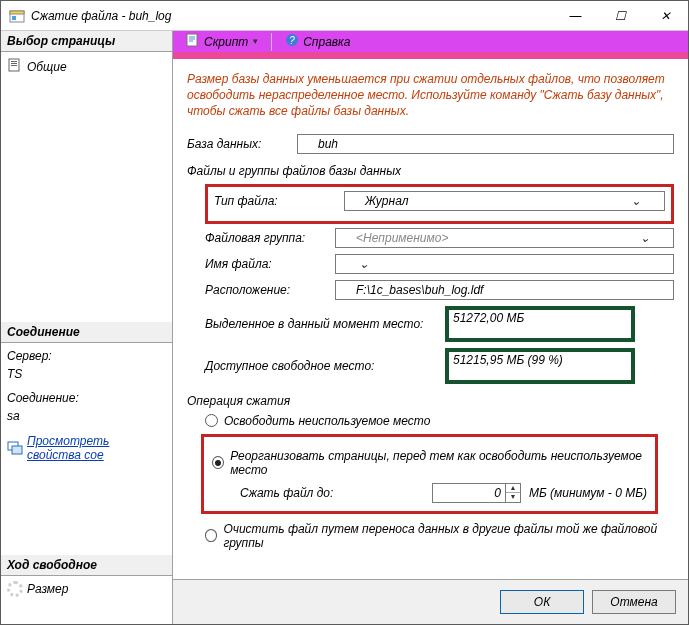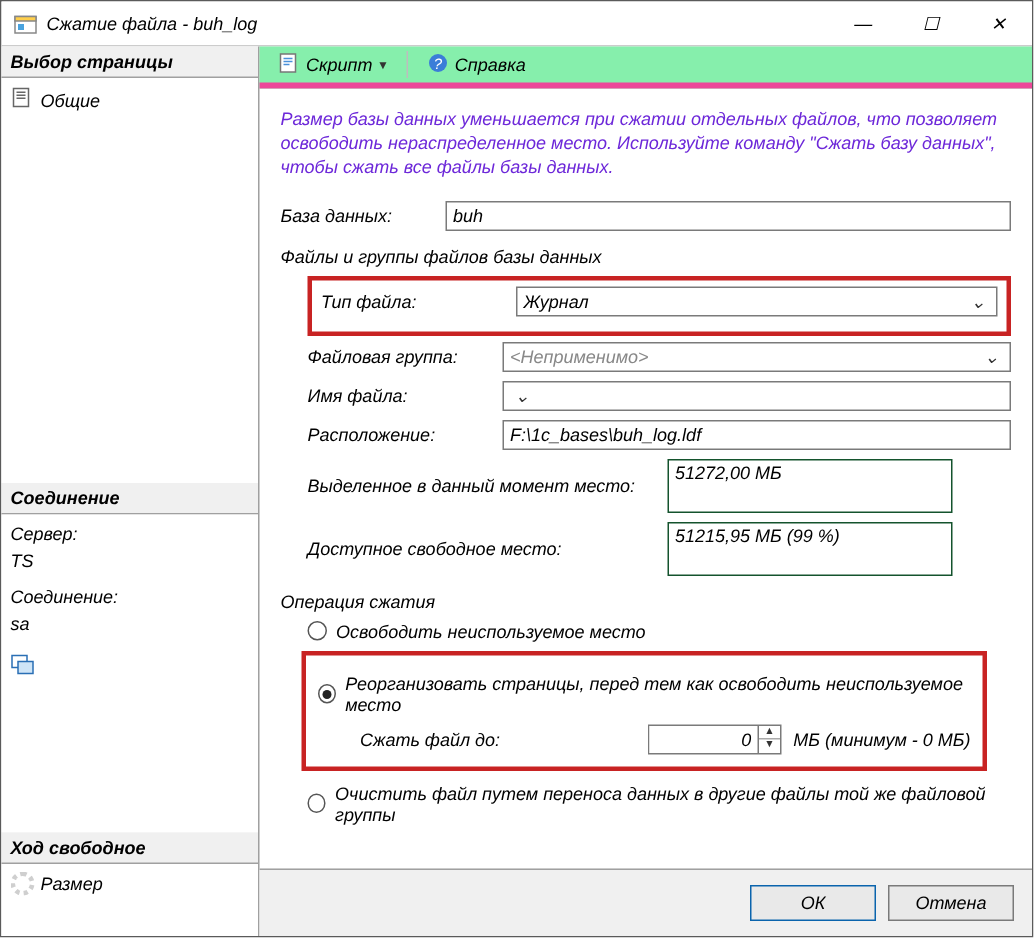--- a/index.html
+++ b/index.html
@@ -42,56 +42,56 @@
   }
   .left .section-body { background:#fff; padding:4px 6px; flex:0 0 auto;}
   .left .fill { flex:1; background:#fff;}
   .left .page-item { display:flex; align-items:center; gap:4px; padding:1px 0;}
   .left .label-row { padding:2px 0;}
   .left a.link { color:#0a3db5; text-decoration: underline; }
   .right { flex:1; display:flex; flex-direction:column; min-width:0;}
   
   .toolbar {
     height: 28px;
-    border-bottom: 4px solid #ec4899;
+    border-bottom: 7px solid #ec4899;
     display:flex;
     align-items:center;
     gap:4px;
     padding:0 8px;
-    background:#86efac;
+    background:#d946ef;
   }
   .toolbar .tbtn { display:flex; align-items:center; gap:3px; padding:2px 4px;}
   .toolbar .tbtn .caret { font-size:8px; color:#333;}
   .toolbar .divider { width:1px; height:18px; background:#bdbdbd; margin:0 4px;}
   
   .content { padding:12px 14px 8px 14px; flex:1; overflow:hidden;}
-  .desc { color:#6d28d9; line-height:1.35; margin-bottom:14px;}
+  .desc { color:#c2410c; line-height:1.35; margin-bottom:14px;}
   .form-row { display:flex; align-items:center; margin-bottom:6px;}
   .form-row .lbl { width:110px; }
   .form-row input.txt, .form-row .selectish {
     flex:1;
     border:1px solid #7a7a7a;
     height:20px;
-    padding:1px 4px;
+    padding:1px 20px;
     background:#fff;
     font: inherit;
   }
   .selectish { display:flex; align-items:center; justify-content:space-between;}
   .selectish .sval { flex:1;}
   .selectish.disabled { color:#888; background:#fff;align-items:center;}
   .caretbox { width:16px; text-align:center; color:#333;}
   .group-title { margin:10px 0 6px 0;}
   .indent-block { padding-left:18px;}
   .redbox { border:3px solid #c82323; padding:4px 6px; margin:4px 0;}
   .form-row.wide .lbl { width:130px;}
   .stats-row { display:flex; align-items:center; margin-bottom:6px;}
   .stats-row .slbl { width:240px;}
   .stats-row .sval {
     width:190px;
-    border:1px solid #14532d;
+    border:4px solid #14532d;
     height:36px;
     padding:1px 4px;
     background:#fff;
   }
   .op-section { margin-top:10px;}
   .radio-row { display:flex; align-items:center; gap:6px; margin:6px 0 6px 18px;}
   .radio { width:13px; height:13px; border:1px solid #555; border-radius:50%; display:inline-flex; align-items:center; justify-content:center; background:#fff;}
   .radio.checked::after { content:""; width:6px; height:6px; background:#222; border-radius:50%;}
   .redbox2 { border:3px solid #c82323; padding:6px 8px; margin:4px 16px 8px 14px;}
   .shrink-row { display:flex; align-items:center; gap:8px; margin:6px 0 2px 28px;}
@@ -173,20 +173,21 @@
         <div class="label-row">TS</div>
         <div class="label-row" style="margin-top:6px;">Соединение:</div>
         <div class="label-row">sa</div>
         <div class="page-item" style="margin-top:8px;">
           <span>
             <svg class="ic16" viewBox="0 0 16 16">
                 <rect x="1" y="3" width="10" height="8" fill="#fff" stroke="#2a6fb5"></rect>
                 <rect x="5" y="7" width="10" height="8" fill="#cfe5f7" stroke="#2a6fb5"></rect>
               </svg>
           </span>
+          <a href="#" class="link">Просмотреть свойства сое</a>
         </div>
       </div>
 
       <div class="fill"></div>
 
       <div class="section-head">Ход свободное</div>
       <div class="section-body" style="height:48px;">
         <div class="page-item">
           <span class="spinner"></span>
           <span>Размер</span>

